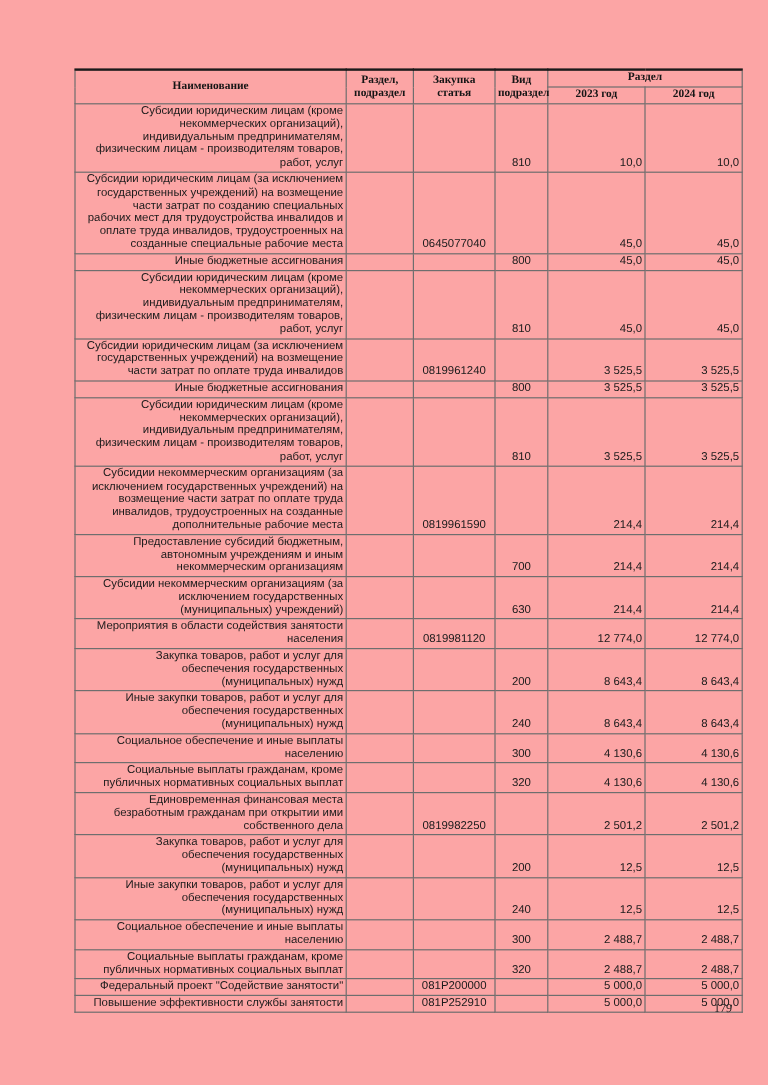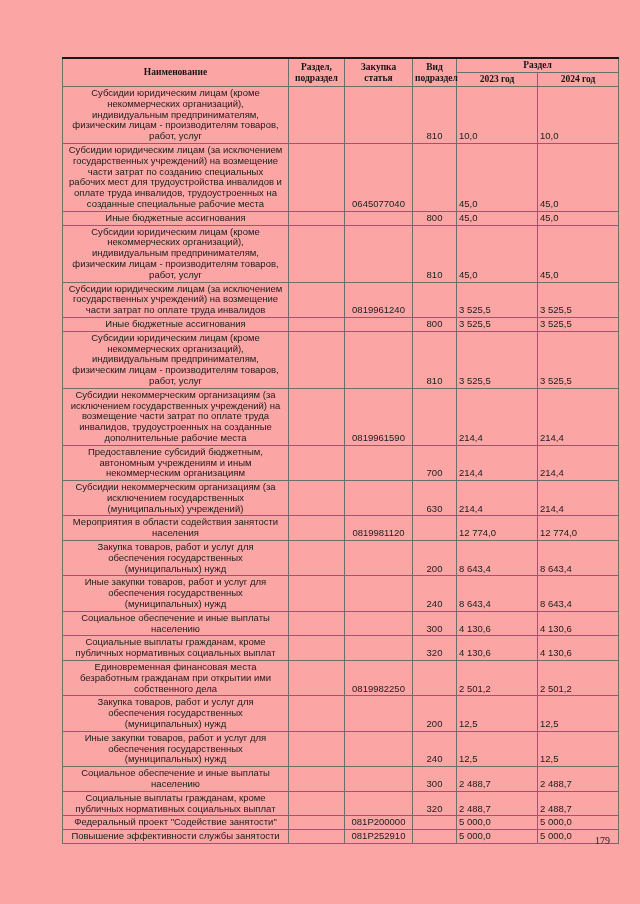--- a/index.html
+++ b/index.html
@@ -17,25 +17,25 @@
     font-family:"Liberation Serif", serif; font-weight:bold;
     font-size:9.5px; line-height:11px; color:#151515;
     text-align:center; vertical-align:middle; padding:1px 2px;
     white-space:pre-line;
   }
   table.budget td {
     font-size:9.5px; line-height:10.8px; padding:1px 2px; color:#1b1b1b;
     vertical-align:bottom;
   }
   td.name {
-    text-align:center; vertical-align:top; white-space:pre-line;
+    text-align:right; vertical-align:top; white-space:pre-line;
     padding:1px 1px 2px 4px;
   }
   td.ctr { text-align:center; }
-  td.num { padding-right:5px; }
+  td.num { text-align:right; padding-right:5px; }
   .pagenum {
     position:absolute; left:595px; top:835px;
     font-family:"Liberation Serif", serif; font-size:10px; color:#242424;
   }
 </style>
 </head>
 <body>
 
 <div class="page">
 

